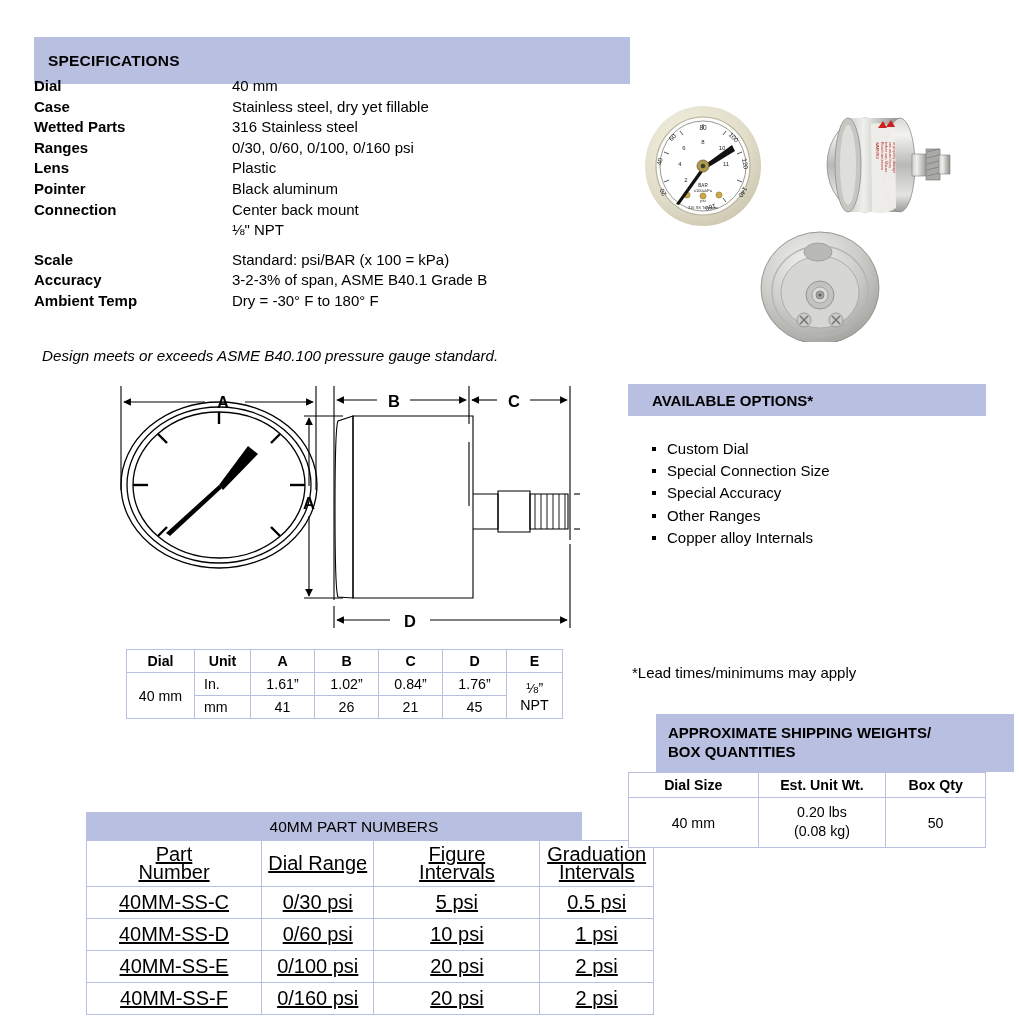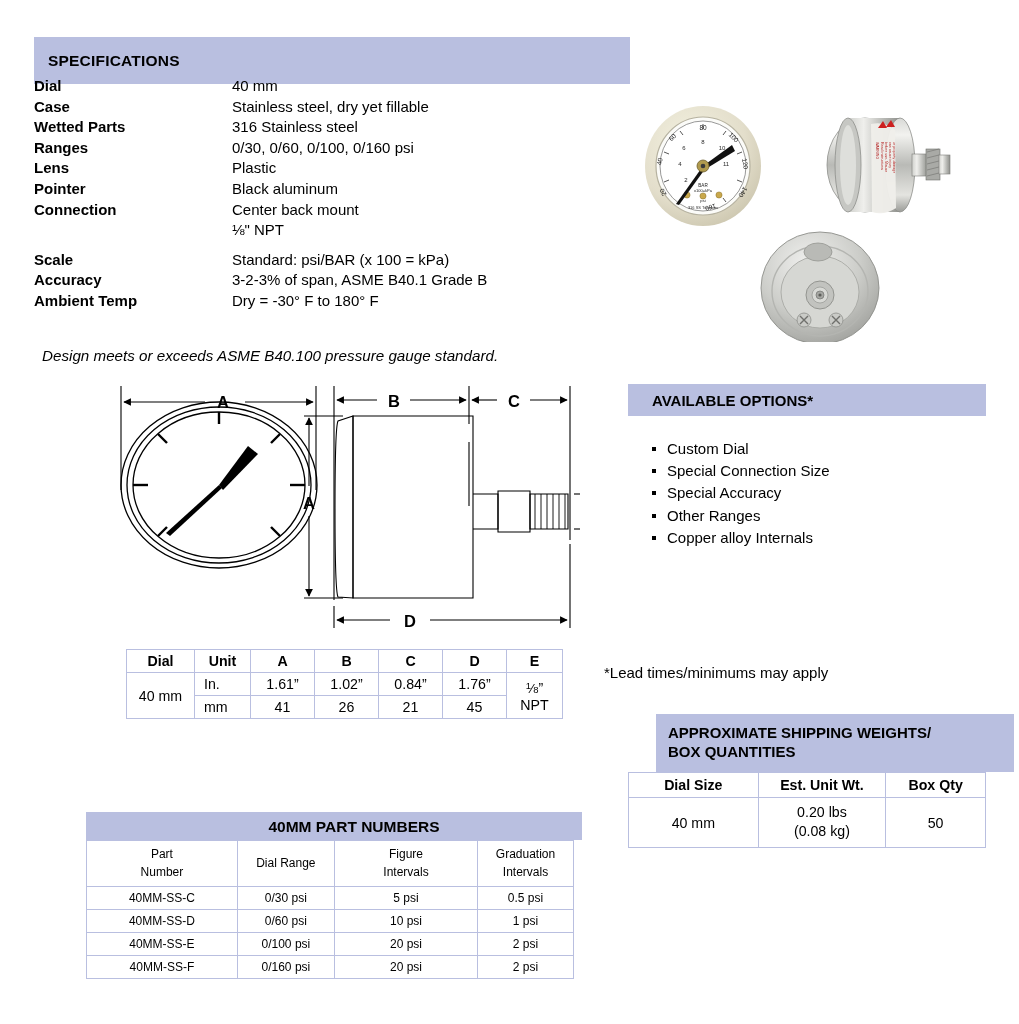--- a/index.html
+++ b/index.html
@@ -81,21 +81,21 @@
   }
   #options-list li::before {
     content: "";
     position: absolute;
     left: 2px; top: 9px;
     width: 4px; height: 4px;
     background: #000;
   }
   #lead-note {
     position: absolute;
-    left: 604px; top: 664px;
+    left: 632px; top: 664px;
     font-size: 15px;
     white-space: nowrap;
   }
 
   
   #drawings { position: absolute; left: 100px; top: 378px; }
 
   
   #dims-table {
     position: absolute;
@@ -119,33 +119,34 @@
   #dims-table td.e-span { line-height: 16px; }
   .frac { font-size: 13px; }
   .frac sup { font-size: 9.5px; vertical-align: 0.45em; }
   .frac sub { font-size: 9.5px; vertical-align: 0.05em; }
 
   
   #parts-wrap { position: absolute; left: 86px; top: 812px; width: 496px; }
   #parts-title {
     height: 28px;
     background: #b9bfe0;
-    font-weight: bold;
+    font-weight: normal;
     font-size: 15.5px;
     display: flex;
     align-items: center;
     justify-content: center;
     border: 1px solid #b9bfe0;
     border-bottom: none;
     padding-left: 40px;
   }
   #parts-table {
     border-collapse: collapse;
-    width: 488px;
-    font-size: 12px;
+    width: 568px;
+    font-size: 20px;
+    text-decoration: underline;
   }
   #parts-table th, #parts-table td {
     border: 1px solid #b9bfe0;
     text-align: center;
     background: #fff;
     padding: 4px 0;
   }
   #parts-table th { font-weight: normal; line-height: 17.5px; padding: 5px 0; }
   #parts-table col.pn { width: 154px; }
   #parts-table col.dr { width: 99px; }

